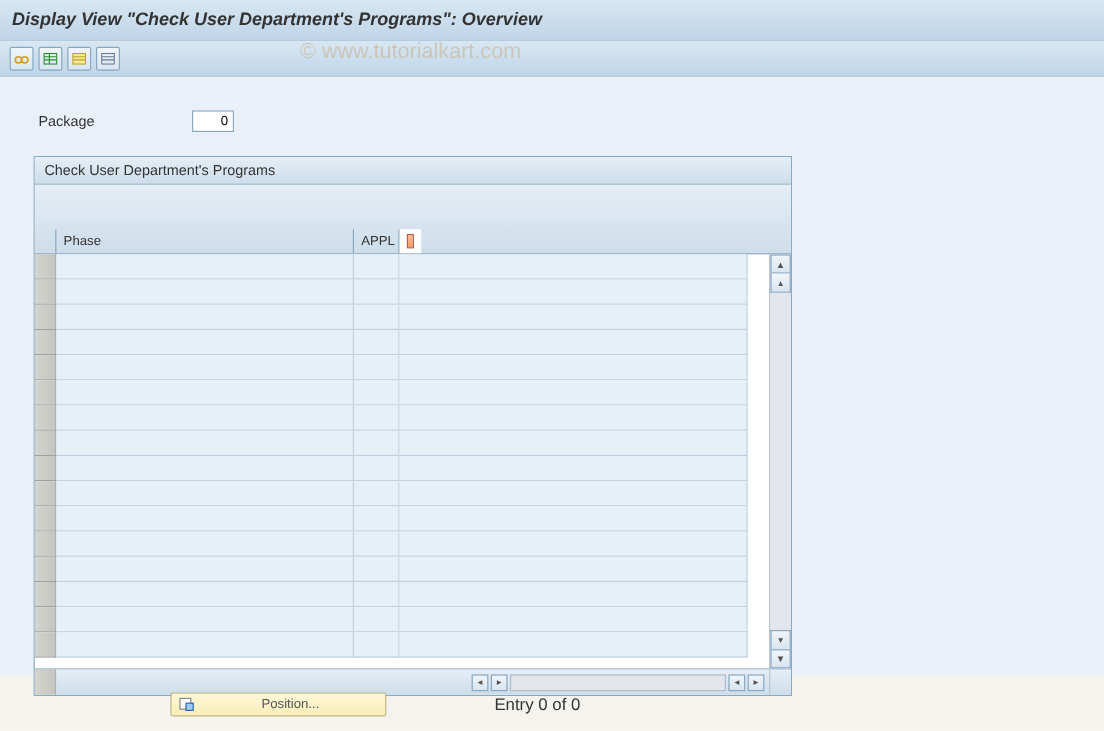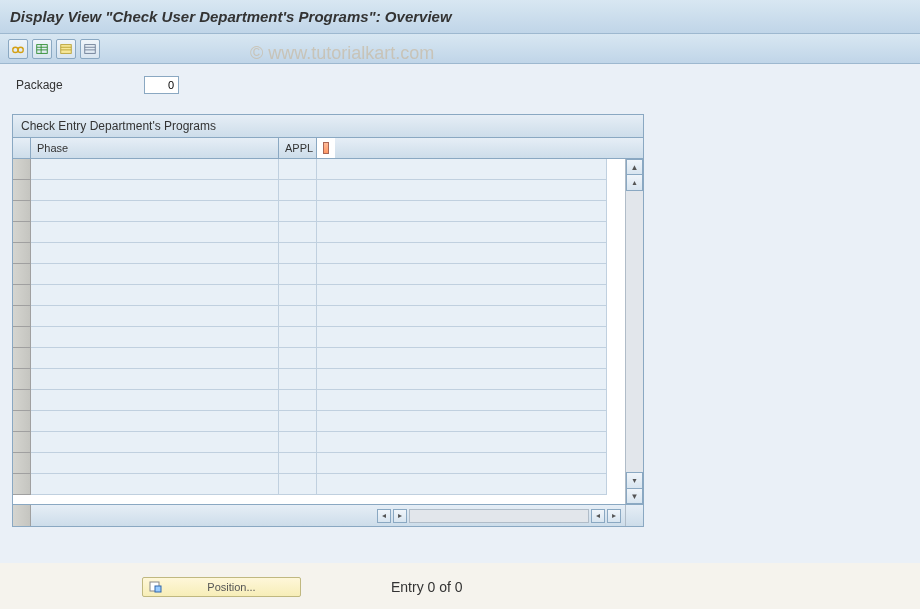--- a/index.html
+++ b/index.html
@@ -38,21 +38,21 @@
       border-radius: 2px;
       cursor: pointer;
       display: flex;
       align-items: center;
       justify-content: center;
       font-size: 11px;
     }
     .toolbar-btn svg { width: 14px; height: 14px; }
     .content-area {
       background: #eaf0f7;
-      padding: 12px;
+      padding: 28px;
       height: calc(100% - 110px);
     }
     .field-row {
       display: flex;
       align-items: center;
       gap: 8px;
       margin-bottom: 20px;
       padding-left: 4px;
     }
     .field-label {
@@ -86,20 +86,21 @@
       border-bottom: 1px solid #8aa8c2;
     }
     .th {
       padding: 3px 6px;
       border-right: 1px solid #8aa8c2;
       color: #333;
       font-size: 11px;
       height: 20px;
       display: flex;
       align-items: center;
+      margin-top: 37px;
     }
     .th-sel { width: 18px; }
     .th-phase { width: 248px; }
     .th-appl { width: 38px; }
     .th-completed { width: 290px; }
     .th-config { width: 18px; background: #fff; border-right: none; display:flex; align-items:center; justify-content:center; }
     .table-body-wrapper {
       display: flex;
       height: 345px;
     }
@@ -191,21 +192,21 @@
     }
     .footer-bar {
       position: absolute;
       bottom: 12px;
       left: 142px;
       display: flex;
       align-items: center;
       gap: 90px;
     }
     .position-btn {
-      width: 159px;
+      width: 180px;
       height: 20px;
       background: linear-gradient(to bottom, #fef7d9, #f7eeb8);
       border: 1px solid #c0b880;
       border-radius: 2px;
       display: flex;
       align-items: center;
       gap: 6px;
       padding: 0 6px;
       cursor: pointer;
       font-size: 11px;
@@ -223,21 +224,20 @@
       color: #333;
       font-size: 14px;
     }
     .watermark {
       position: absolute;
       top: 32px;
       left: 250px;
       color: rgba(200,180,150,0.6);
       font-size: 18px;
       pointer-events: none;
-      margin-top: 11px;
     }
     .config-icon-box {
       width: 12px; height: 12px;
       background: linear-gradient(to bottom, #fb9, #f96);
       border: 1px solid #a65;
     }
   </style>
 </head>
 <body>
 
@@ -278,21 +278,21 @@
 
 <div class="watermark">© www.tutorialkart.com</div>
 
 <div class="content-area">
   <div class="field-row">
     <span class="field-label">Package</span>
     <input class="field-input" value="0" style="">
   </div>
 
   <div class="table-container">
-    <div class="table-title">Check Entry Department's Programs</div>
+    <div class="table-title">Check User Department's Programs</div>
     <div class="table-header">
       <div class="th th-sel"></div>
       <div class="th th-phase">Phase</div>
       <div class="th th-appl">APPL</div>
       <div class="th th-config">
           <span class="config-icon-box"></span>
         </div>
     </div>
     <div class="table-body-wrapper">
       <div class="table-body" id="table-body">

